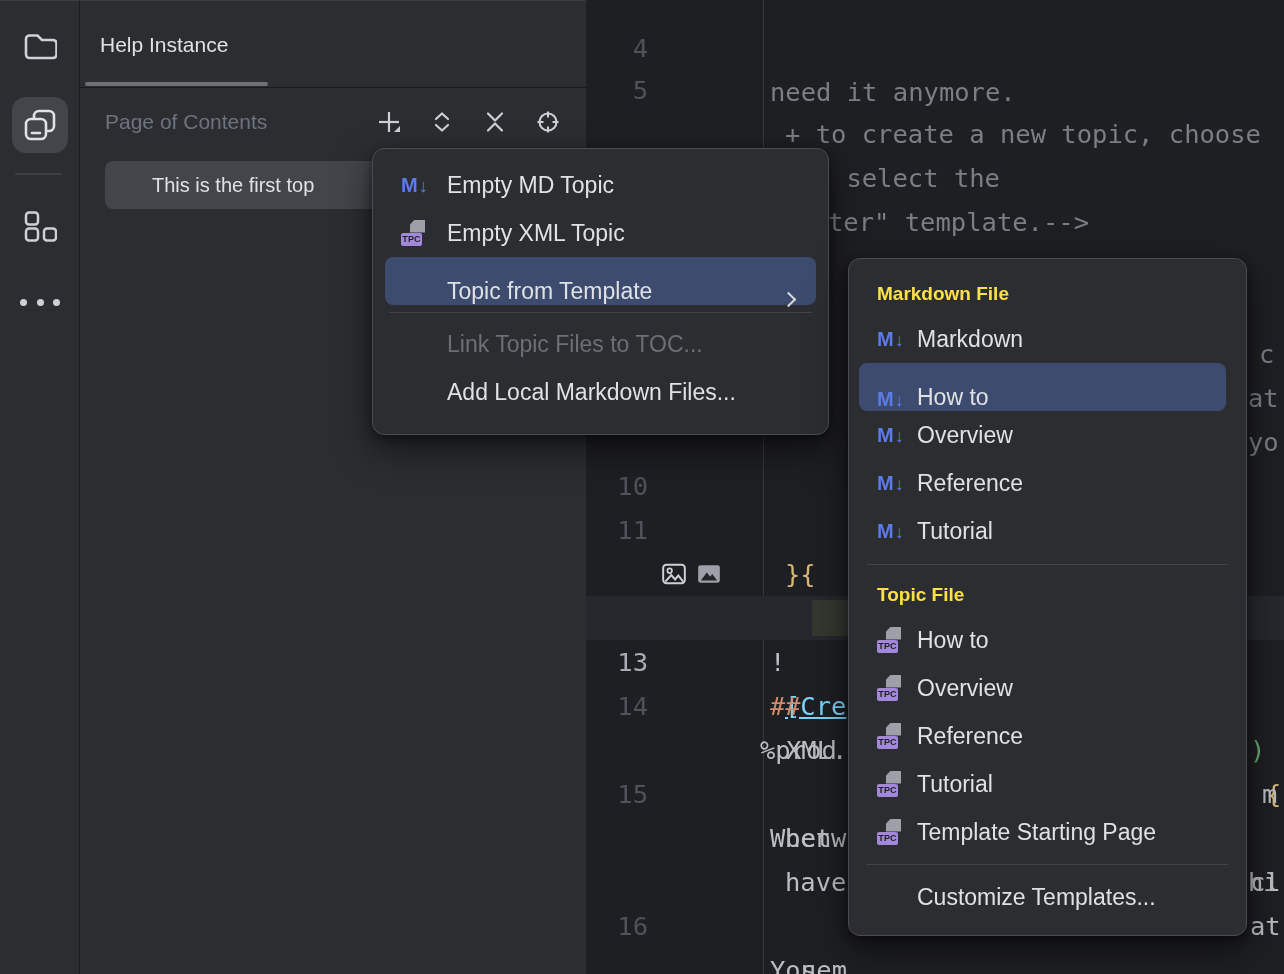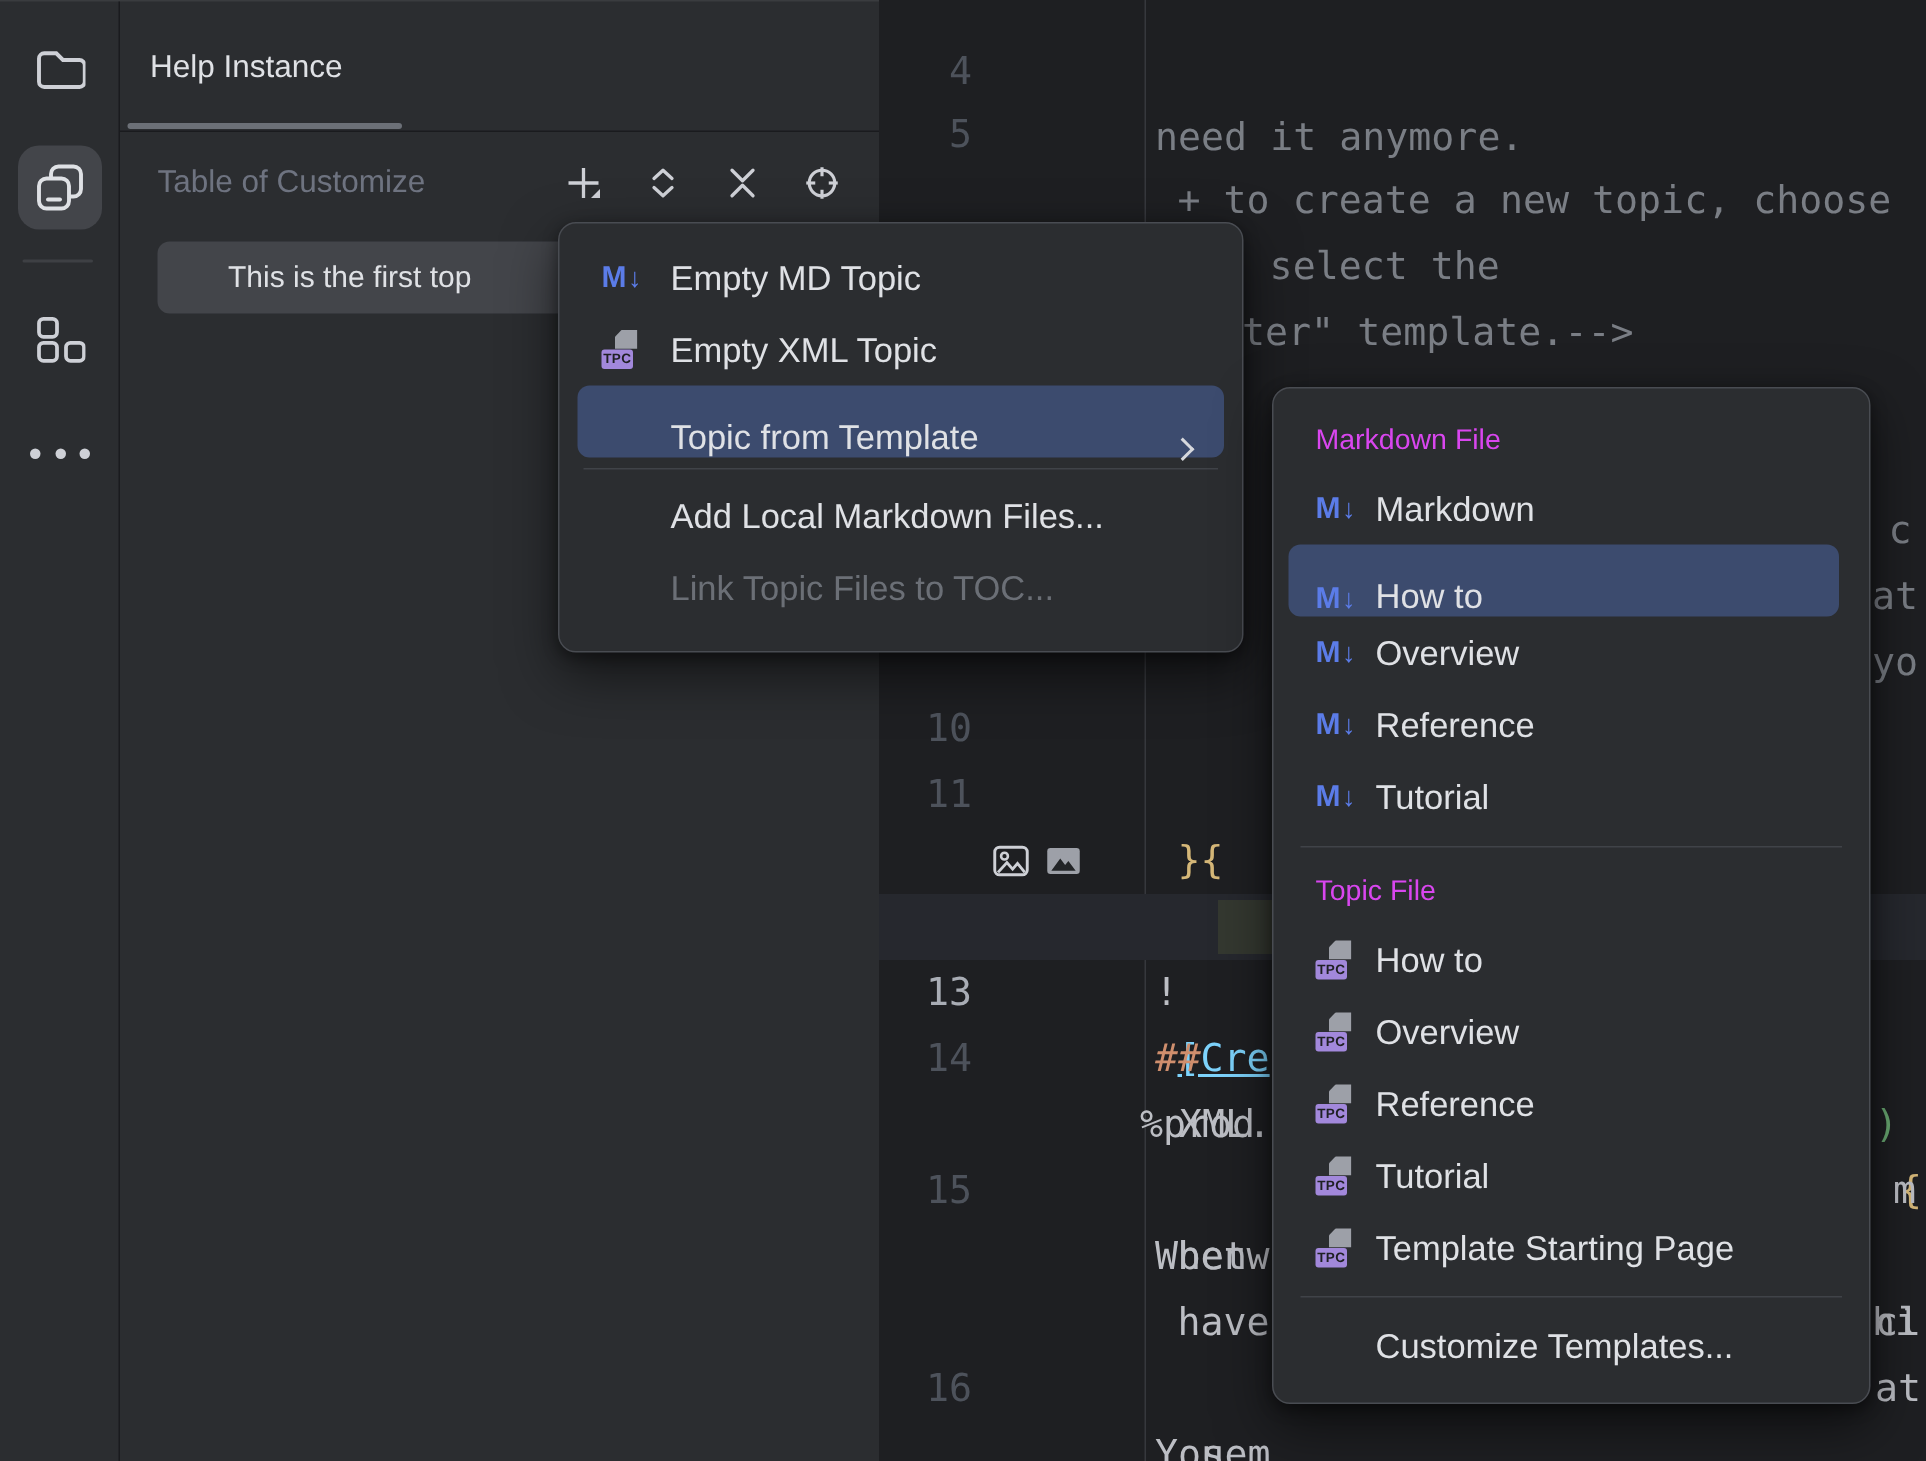--- a/index.html
+++ b/index.html
@@ -51,21 +51,21 @@
   .menu1 .m-item{margin:0 12px;padding:0 16px;}
   .menu2 .m-item{margin:0 20px 0 10px;padding:0 18px;}
   .m-item .ic{width:36px;margin-right:10px;flex:0 0 auto;display:flex;align-items:center;}
   .menu2 .m-item .ic{width:28px;margin-right:12px;}
   .m-item .lbl{font-size:23px;color:#DFE1E5;white-space:nowrap;}
   .m-item.sel{background:#3C4B6E;align-items:flex-end;}
   .m-item.dis .lbl{color:#6B6F76;}
   .m-sep{height:1px;background:#404348;margin:7px 16px;}
   .menu2 .m-sep1{margin:9px 18px;}
   .menu2 .m-sep2{margin:8px 18px;}
-  .m-head{height:42px;display:flex;align-items:center;padding:0 28px;font-size:19px;font-weight:400;color:#d946ef;}
+  .m-head{height:42px;display:flex;align-items:center;padding:0 28px;font-size:19px;font-weight:700;color:#fde047;}
   .chev{margin-left:auto;width:9px;height:9px;border-top:2.4px solid #D6D8DD;border-right:2.4px solid #D6D8DD;
         transform:rotate(45deg);margin-right:6px;}
   
   .mdico{font-family:"Liberation Sans",sans-serif;color:#5B7CE8;display:flex;align-items:baseline;}
   .mdico b{font-size:20px;font-weight:800;}
   .mdico i{font-style:normal;font-size:18px;font-weight:700;margin-left:1px;}
   .tpc{position:relative;width:24px;height:27px;display:inline-block;}
   .tpc .pg{position:absolute;right:0;top:0;width:15px;height:13px;background:#9DA0A8;
            clip-path:polygon(32% 0,100% 0,100% 100%,0 100%,0 38%);}
   .tpc .bd{position:absolute;left:0;top:13px;width:21px;height:13px;background:#A288DB;border-radius:2px;
@@ -106,21 +106,21 @@
       </div>
     <div class="seam"></div>
   </div>
 
   <div class="panel">
     <div class="pheader">
       <div class="ptitle">Help Instance</div>
       <div class="tabline"></div>
     </div>
 
-    <div class="toctitle">Table of Customize</div>
+    <div class="toctitle">Page of Contents</div>
 
     <div class="tbico" style="left:297px;">
       <svg width="24" height="24" viewBox="0 0 24 24">
         <line x1="12" y1="2" x2="12" y2="22" stroke="#CED0D6" stroke-width="2.2"></line>
         <line x1="2" y1="12" x2="22" y2="12" stroke="#CED0D6" stroke-width="2.2"></line>
         <polygon points="18,23 24,23 24,17" fill="#CED0D6" transform="translate(-1,-1)"></polygon>
       </svg>
     </div>
     <div class="tbico" style="left:350px;">
       <svg width="24" height="24" viewBox="0 0 24 24">
@@ -276,28 +276,28 @@
           </span>
       </span>
       <span class="lbl">Empty XML Topic</span>
     </div>
     <div class="m-item sel">
       <span class="ic"></span>
       <span class="lbl">Topic from Template</span>
       <span class="chev"></span>
     </div>
     <div class="m-sep"></div>
-    <div class="m-item">
-      <span class="ic"></span>
-      <span class="lbl">Add Local Markdown Files...</span>
-    </div>
     <div class="m-item dis">
       <span class="ic"></span>
       <span class="lbl">Link Topic Files to TOC...</span>
     </div>
+    <div class="m-item">
+      <span class="ic"></span>
+      <span class="lbl">Add Local Markdown Files...</span>
+    </div>
   </div>
 
   <div class="menu menu2">
     <div class="m-head">Markdown File</div>
 
     <div class="m-item">
       <span class="ic">
         <span class="mdico">
             <b>M</b>
             <i>↓</i>

